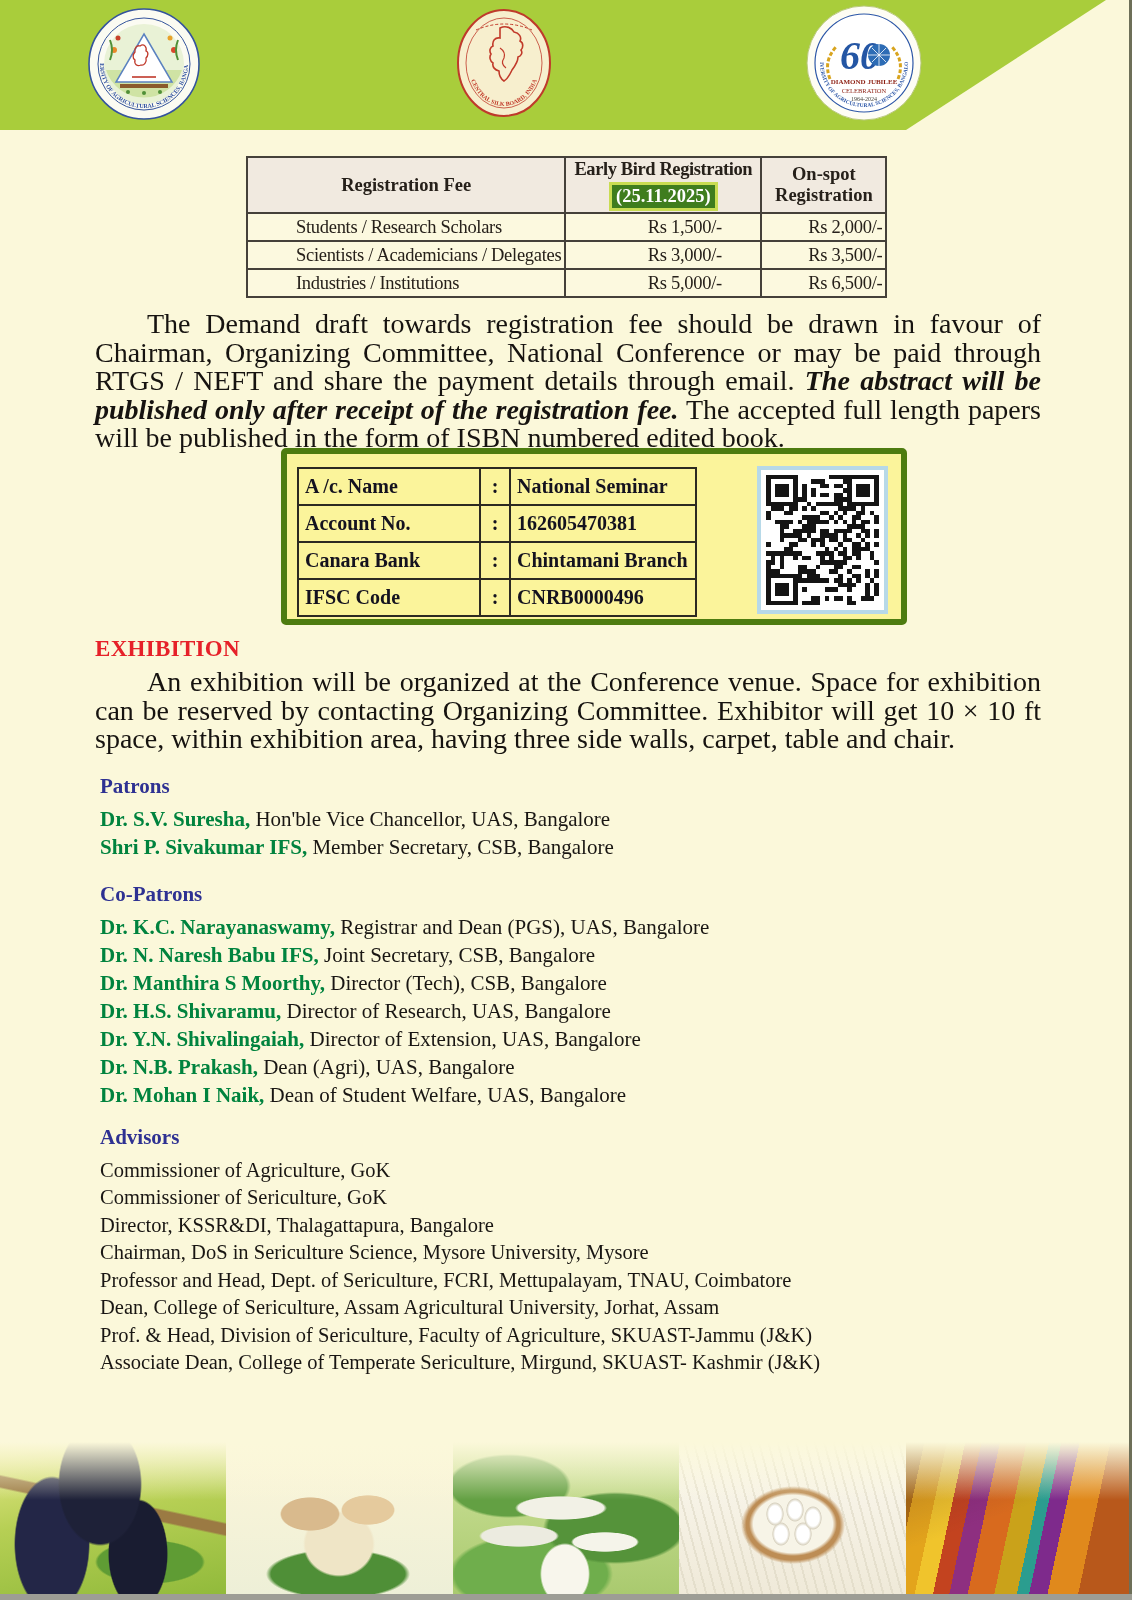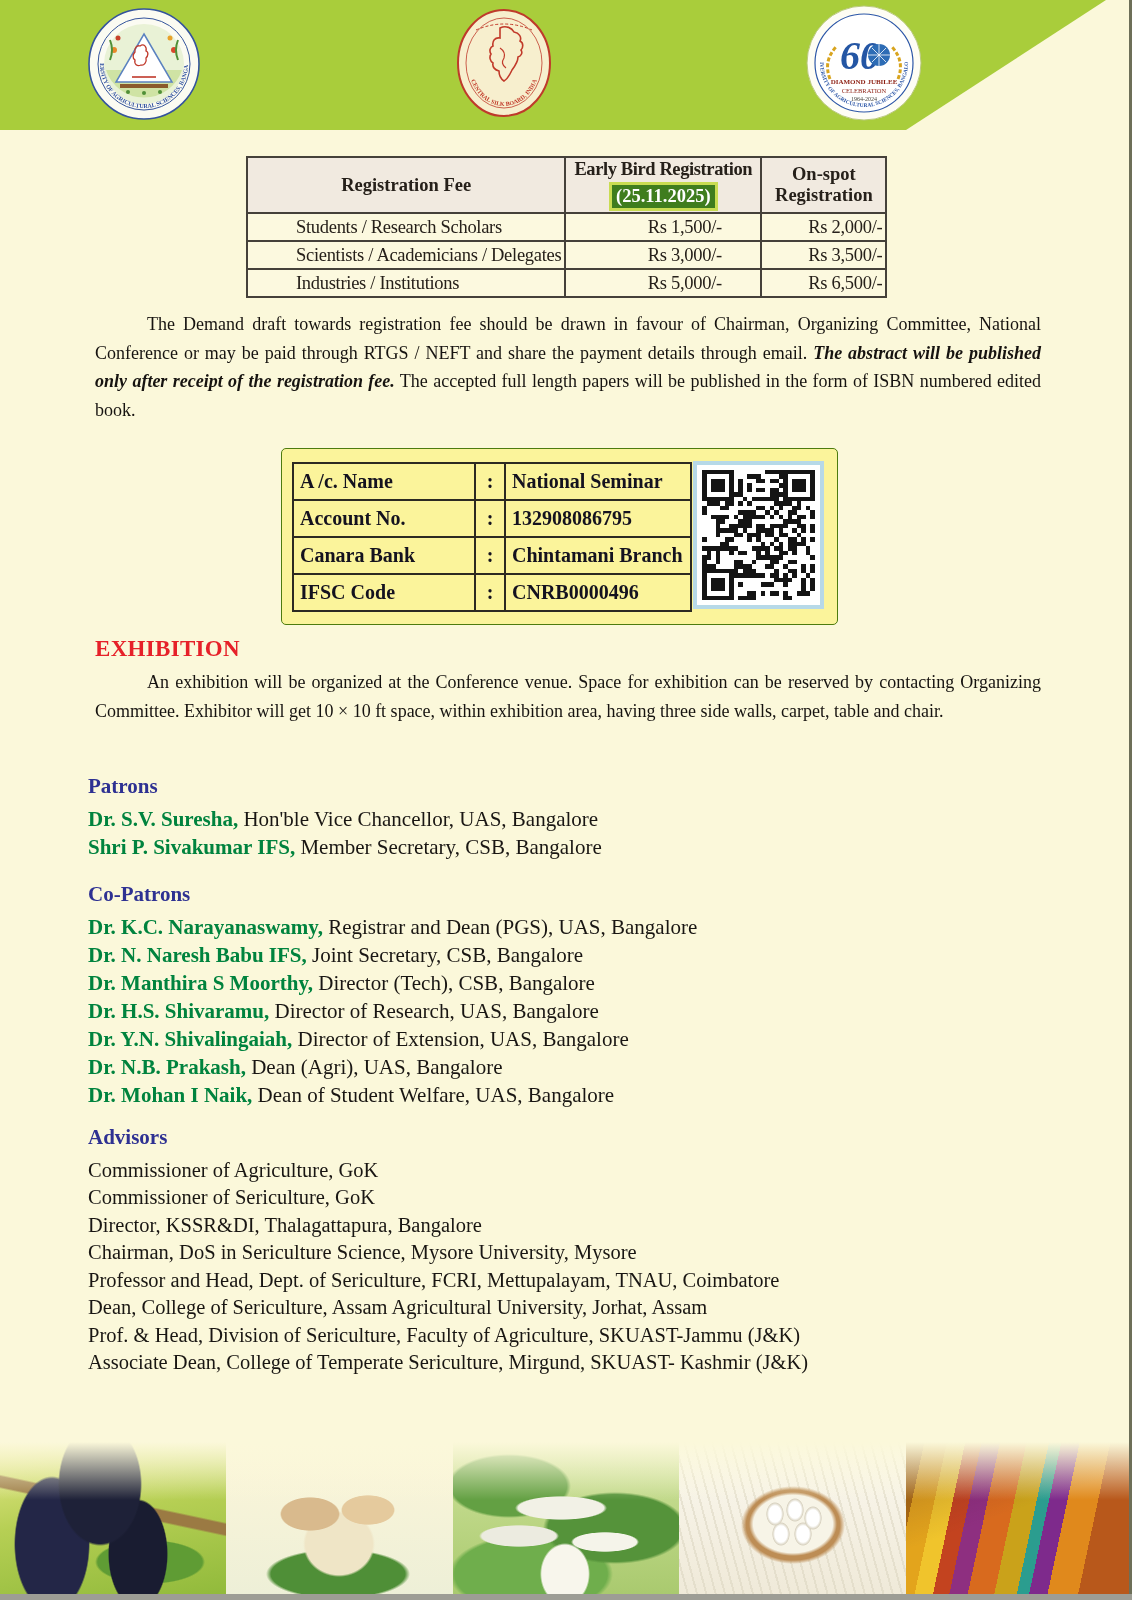--- a/index.html
+++ b/index.html
@@ -33,43 +33,43 @@
   .reg-table tbody td.c1{text-align:left;padding-left:48px;}
   .reg-table tbody td.c2,.reg-table tbody td.c3{text-align:center;padding-left:46px;}
   .eb-title{letter-spacing:-0.4px;}
   .date-pill{
     display:inline-block;background:#3F7D1E;border:3px solid #C9DC52;color:#fff;
     padding:0 4px;margin-top:2px;font-weight:bold;font-size:18.5px;line-height:23px;
   }
   
   .body-par{
     position:absolute;left:95px;width:946px;margin:0;
-    font-size:18px;line-height:28.5px;text-align:justify;text-indent:52px;color:#161310;
+    font-size:28px;line-height:28.5px;text-align:justify;text-indent:52px;color:#161310;
   }
   #payment-par{top:310px;}
   #exhibition-par{top:668px;}
   .emph{font-weight:bold;font-style:italic;}
   
   .bank-box{
-    position:absolute;left:281px;top:448px;width:557px;height:177px;
-    background:#FBF49B;border:1px solid #4d7c0f;border-radius:5px;
+    position:absolute;left:281px;top:448px;width:626px;height:177px;
+    background:#FBF49B;border:6px solid #4d7c0f;border-radius:5px;
   }
   .bank-table{position:absolute;left:10px;top:13px;border-collapse:collapse;table-layout:fixed;
     font-size:20px;font-weight:bold;color:#14121f;}
   .bank-table td{border:2.5px solid #2c2a22;height:37px;padding:0 6px;white-space:nowrap;overflow:hidden;}
   .bank-table .bl{width:182px;text-align:left;}
   .bank-table .bc{width:30px;text-align:center;}
   .bank-table .bv{width:186px;text-align:left;}
   .qr{position:absolute;right:13px;top:12px;width:131px;height:148px;background:#fff;
     border:4px solid #B7D9E8;padding:5px 5px;}
   .qr-grid{display:grid;grid-template-columns:repeat(25,1fr);grid-auto-rows:1fr;width:113px;height:130px;}
   .qm{background:#141414;}
   
   .red-heading{position:absolute;left:95px;top:636px;margin:0;color:#E62129;font-weight:bold;font-size:23px;letter-spacing:.3px;text-align:center;}
-  .roster{position:absolute;left:88px;font-size:21px;line-height:28px;color:#191613;}
+  .roster{position:absolute;left:100px;font-size:21px;line-height:28px;color:#191613;}
   .roster-heading{color:#2E3192;font-weight:bold;font-size:21px;margin:0 0 5px 0;}
   .roster-line{white-space:nowrap;}
   .person-name{color:#00833E;font-weight:bold;}
   #patrons{top:772px;}
   #co-patrons{top:880px;}
   #advisors{top:1124px;font-size:20.5px;line-height:27.5px;}
   
   .photo-strip{position:absolute;left:0;top:1442px;width:1132px;height:158px;display:flex;}
   .photo{flex:1 1 0;position:relative;overflow:hidden;}
   .strip-fade{position:absolute;left:0;top:0;width:100%;height:58px;z-index:3;
@@ -215,21 +215,21 @@
 
           <tr>
             <td class="bl">A /c. Name</td>
             <td class="bc">:</td>
             <td class="bv">National Seminar</td>
           </tr>
 
           <tr>
             <td class="bl">Account No.</td>
             <td class="bc">:</td>
-            <td class="bv">132908086795</td>
+            <td class="bv">162605470381</td>
           </tr>
 
           <tr>
             <td class="bl">Canara Bank</td>
             <td class="bc">:</td>
             <td class="bv">Chintamani Branch</td>
           </tr>
 
           <tr>
             <td class="bl">IFSC Code</td>

